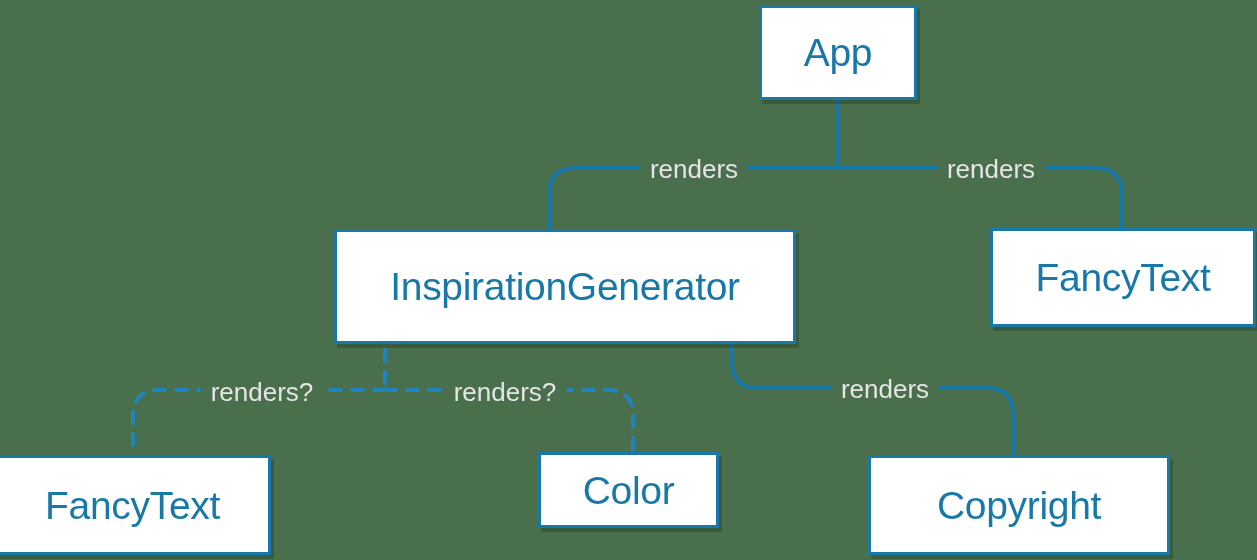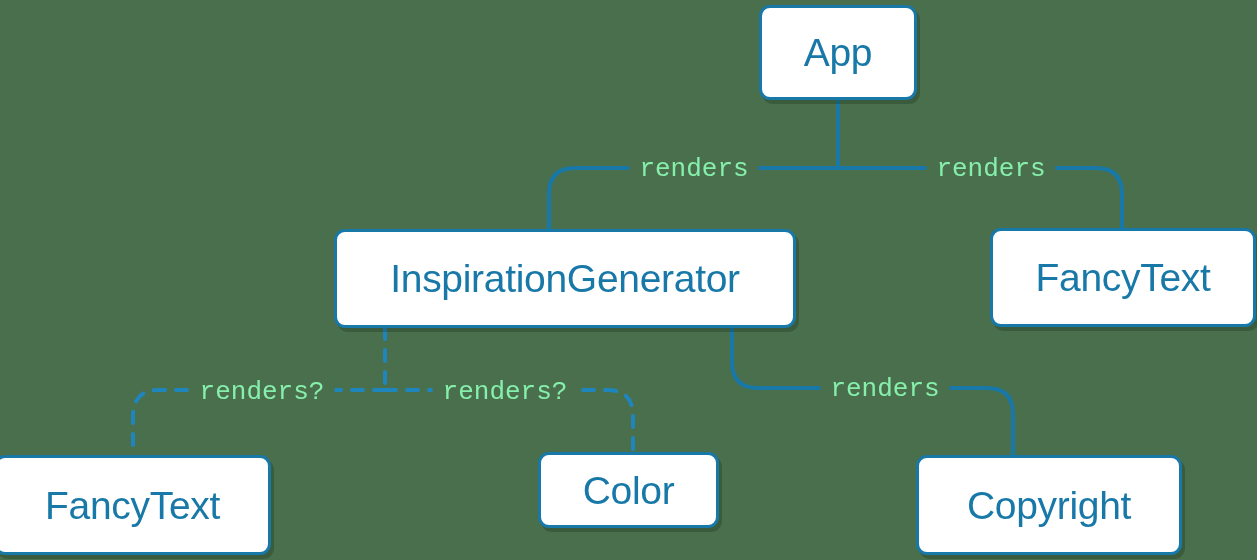--- a/index.html
+++ b/index.html
@@ -24,43 +24,43 @@
     left: 0;
     top: 0;
     width: 1257px;
     height: 560px;
   }
   .node {
     position: absolute;
     box-sizing: border-box;
     background: #ffffff;
     border: 3px solid #1878a8;
-    border-radius: 11px;
+    border-radius: 1px;
     display: flex;
     align-items: center;
     justify-content: center;
     color: #1878a8;
     box-shadow: 3px 4px 0 rgba(22, 50, 26, 0.30);
     z-index: 2;
   }
   .node-label {
     font-family: "Liberation Sans", sans-serif;
     font-size: 39px;
     line-height: 1;
     letter-spacing: -0.3px;
     white-space: nowrap;
     color: #1878a8;
   }
   .edge-label {
     position: absolute;
     transform: translate(-50%, -50%);
-    font-family: Liberation Mono, monospace;
+    font-family: Liberation Sans, sans-serif;
     font-size: 26px;
     line-height: 1;
-    color: #86efac;
+    color: #e5e5e5;
     white-space: nowrap;
     z-index: 3;
   }
 </style>
 </head>
 <body>
 
 <div id="diagram">
 
   <svg id="edge-layer" viewBox="0 0 1257 560" xmlns="http://www.w3.org/2000/svg">
@@ -77,37 +77,37 @@
 
     <path d="M 385 390 L 607 390 Q 633 390 633 416 L 633 452" fill="none" stroke="#1f86bd" stroke-width="4" stroke-linecap="round" stroke-dasharray="11 11"></path>
 
     <path d="M 732 328 L 732 362 Q 732 388 758 388 L 987 388 Q 1013 388 1013 414 L 1013 455" fill="none" stroke="#1878a8" stroke-width="4" stroke-linecap="round"></path>
   </svg>
 
   <div class="node" style="left:759px; top:5px; width:158px; height:95px;">
     <span class="node-label">App</span>
   </div>
 
-  <div class="node" style="left:334px; top:229px; width:462px; height:99px;">
+  <div class="node" style="left:334px; top:229px; width:462px; height:115px;">
     <span class="node-label">InspirationGenerator</span>
   </div>
 
   <div class="node" style="left:990px; top:228px; width:266px; height:99px;">
     <span class="node-label">FancyText</span>
   </div>
 
   <div class="node" style="left:-6px; top:455px; width:277px; height:100px;">
     <span class="node-label">FancyText</span>
   </div>
 
   <div class="node" style="left:538px; top:452px; width:181px; height:76px;">
     <span class="node-label">Color</span>
   </div>
 
-  <div class="node" style="left:916px; top:455px; width:266px; height:100px;">
+  <div class="node" style="left:868px; top:455px; width:302px; height:100px;">
     <span class="node-label">Copyright</span>
   </div>
 
   <span class="edge-label" style="left: 694px; top: 169px; background: rgb(74, 111, 77); padding: 2px 10px;">renders</span>
   <span class="edge-label" style="left: 991px; top: 169px; background: rgb(74, 111, 77); padding: 2px 10px;">renders</span>
   <span class="edge-label" style="left: 262px; top: 392px; background: rgb(74, 111, 77); padding: 2px 10px;">renders?</span>
   <span class="edge-label" style="left: 505px; top: 392px; background: rgb(74, 111, 77); padding: 2px 10px;">renders?</span>
   <span class="edge-label" style="left: 885px; top: 389px; background: rgb(74, 111, 77); padding: 2px 10px;">renders</span>
 
 </div>

